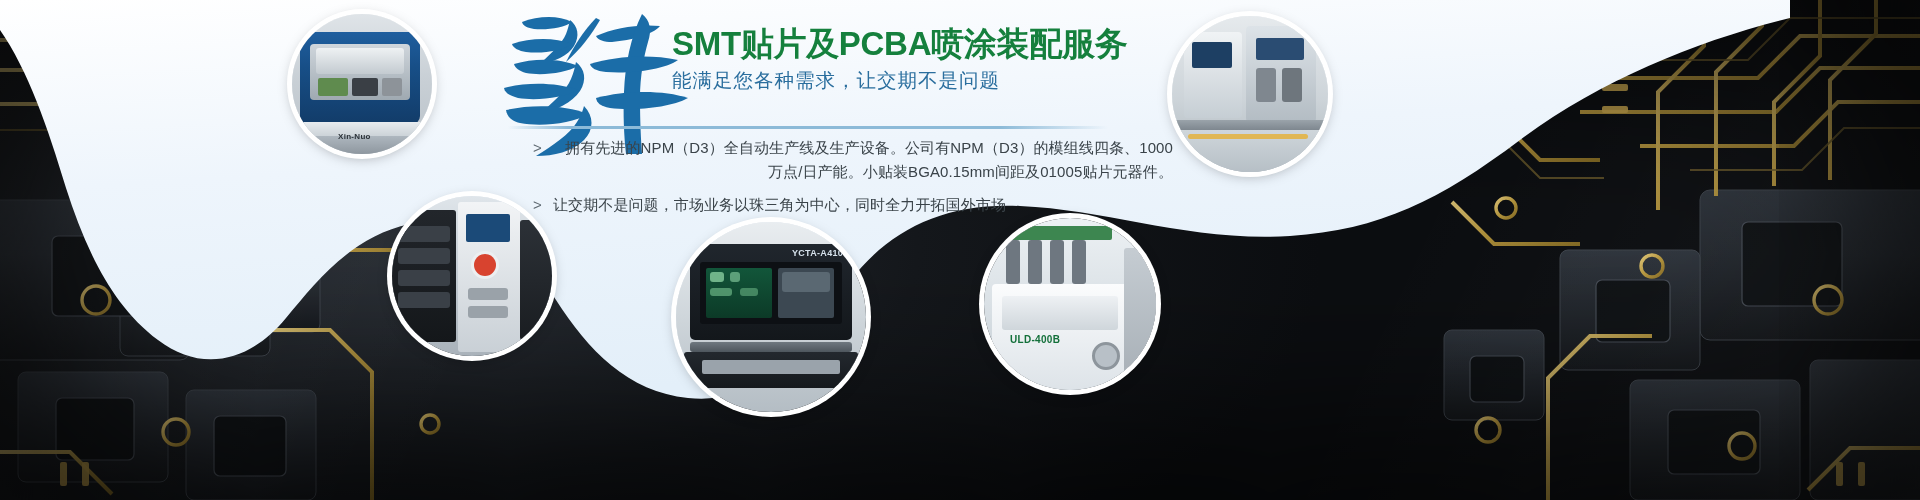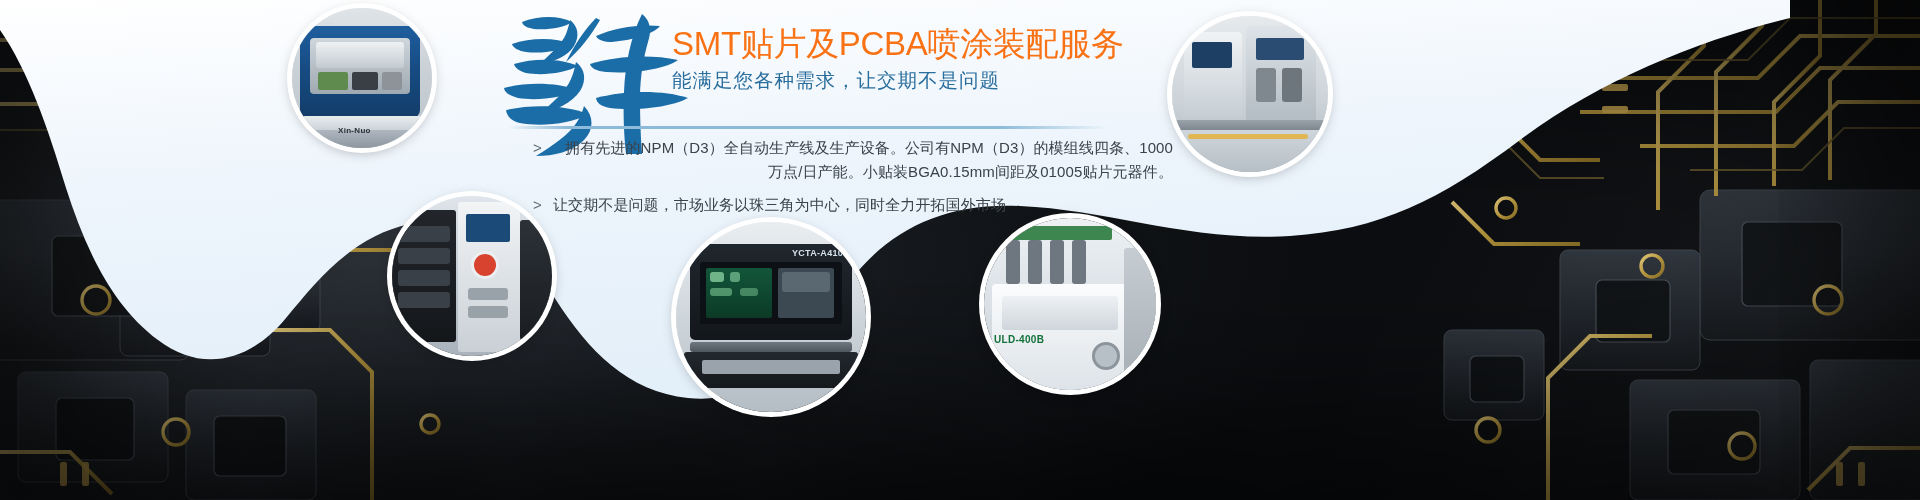--- a/index.html
+++ b/index.html
@@ -23,21 +23,21 @@
   .wave{position:absolute;left:0;top:0;width:1920px;height:500px;}
   .wave svg{display:block;}
 
   
   .content{position:absolute;left:0;top:0;width:1920px;height:500px;}
 
   .brush{position:absolute;left:492px;top:6px;width:190px;height:140px;}
   .brush svg{display:block;overflow:visible;}
 
   .headline{position:absolute;left:672px;top:24px;width:540px;}
-  .headline .h1{font-size:33px;font-weight:normal;color:#f97316;letter-spacing:-.3px;line-height:40px;white-space:nowrap;}
+  .headline .h1{font-size:33px;font-weight:bold;color:#15803d;letter-spacing:-.3px;line-height:40px;white-space:nowrap;}
   .headline .en{font-size:14.5px;color:#6d7378;line-height:19px;margin-top:1px;white-space:nowrap;letter-spacing:-.1px;}
   .headline .h2{font-size:19.5px;color:#2a6e9e;line-height:28px;margin-top:4px;letter-spacing:1px;white-space:nowrap;font-family:Liberation Mono, monospace;}
 
   .divider{position:absolute;left:508px;top:126px;width:600px;height:3px;
      background:linear-gradient(90deg,rgba(138,186,217,0) 0%,#8cbad8 10%,#8cbad8 82%,rgba(140,186,216,0) 100%);}
 
   .bullets{position:absolute;left:533px;top:136px;width:640px;}
   .bullet{display:flex;align-items:flex-start;margin-bottom:9px;}
   .bullet .mark{color:#5f6a72;font-size:15px;line-height:24px;width:20px;flex:0 0 20px;}
   .bullet .btext{color:#3a4349;font-size:15px;line-height:24px;letter-spacing:.1px;text-align:right;}
@@ -236,21 +236,21 @@
       <div class="bullet">
         <span class="mark">&gt;</span>
         <span class="btext">拥有先进的NPM（D3）全自动生产线及生产设备。公司有NPM（D3）的模组线四条、1000万点/日产能。小贴装BGA0.15mm间距及01005贴片元器件。</span>
       </div>
       <div class="bullet">
         <span class="mark">&gt;</span>
         <span class="btext">让交期不是问题，市场业务以珠三角为中心，同时全力开拓国外市场</span>
       </div>
     </div>
 
-    <div class="medal" style="left:292px;top:8px;width:140px;height:140px;">
+    <div class="medal" style="left:292px;top:14px;width:140px;height:140px;">
       <div class="ph" style="background:linear-gradient(180deg,#dfe4e8 0%,#c9d0d6 45%,#b9c1c8 100%);"></div>
       <div class="m-body" style="left:8px;top:18px;width:120px;height:92px;background:linear-gradient(180deg,#1f5e9e 0%,#174e86 40%,#123c69 100%);border-radius:8px;"></div>
       <div class="m-body" style="left:18px;top:30px;width:100px;height:56px;background:linear-gradient(180deg,#cfd6dc,#9fa9b1);border-radius:4px;"></div>
       <div class="m-body" style="left:24px;top:34px;width:88px;height:26px;background:linear-gradient(180deg,#eef1f3,#c3cad0);"></div>
       <div class="m-body" style="left:26px;top:64px;width:30px;height:18px;background:#5f8b4e;border-radius:2px;"></div>
       <div class="m-body" style="left:60px;top:64px;width:26px;height:18px;background:#3a3f45;border-radius:2px;"></div>
       <div class="m-body" style="left:90px;top:64px;width:20px;height:18px;background:#8d9399;border-radius:2px;"></div>
       <div class="m-body" style="left:0px;top:108px;width:140px;height:14px;background:linear-gradient(180deg,#e8ecef,#ccd3d8);"></div>
       <div class="m-body" style="left:0px;top:122px;width:140px;height:18px;background:linear-gradient(180deg,#aeb7bf,#8e979f);"></div>
       <div class="cap" style="left:46px;top:118px;font-size:8px;color:#2b3238;">Xin-Nuo</div>
@@ -305,17 +305,17 @@
       <div class="ph" style="background:linear-gradient(180deg,#edf1f4 0%,#d8dfe4 55%,#c0c9d0 100%);"></div>
       <div class="m-body" style="left:16px;top:8px;width:112px;height:14px;background:#2a7a3e;opacity:.9;border-radius:2px;"></div>
       <div class="m-body" style="left:22px;top:22px;width:14px;height:44px;background:#6e7780;"></div>
       <div class="m-body" style="left:44px;top:22px;width:14px;height:44px;background:#6e7780;"></div>
       <div class="m-body" style="left:66px;top:22px;width:14px;height:44px;background:#6e7780;"></div>
       <div class="m-body" style="left:88px;top:22px;width:14px;height:44px;background:#6e7780;"></div>
       <div class="m-body" style="left:8px;top:66px;width:136px;height:106px;background:linear-gradient(180deg,#fbfcfd,#dde3e8);border-radius:4px;"></div>
       <div class="m-body" style="left:18px;top:78px;width:116px;height:34px;background:linear-gradient(180deg,#eef1f4,#cfd6db);border-radius:3px;"></div>
       <div class="m-soft" style="left:108px;top:124px;width:22px;height:22px;background:#b8c0c7;border-radius:50%;border:3px solid #8d959c;"></div>
       <div class="m-body" style="left:140px;top:30px;width:32px;height:142px;background:linear-gradient(180deg,#c5ccd2,#a6aeb5);"></div>
-      <div class="cap" style="left:10px;top:116px;font-size:10px;color:#13703a;">ULD-400B</div>
+      <div class="cap" style="left:26px;top:116px;font-size:10px;color:#13703a;">ULD-400B</div>
     </div>
 
   </div>
 </div>
 
 </body></html>

